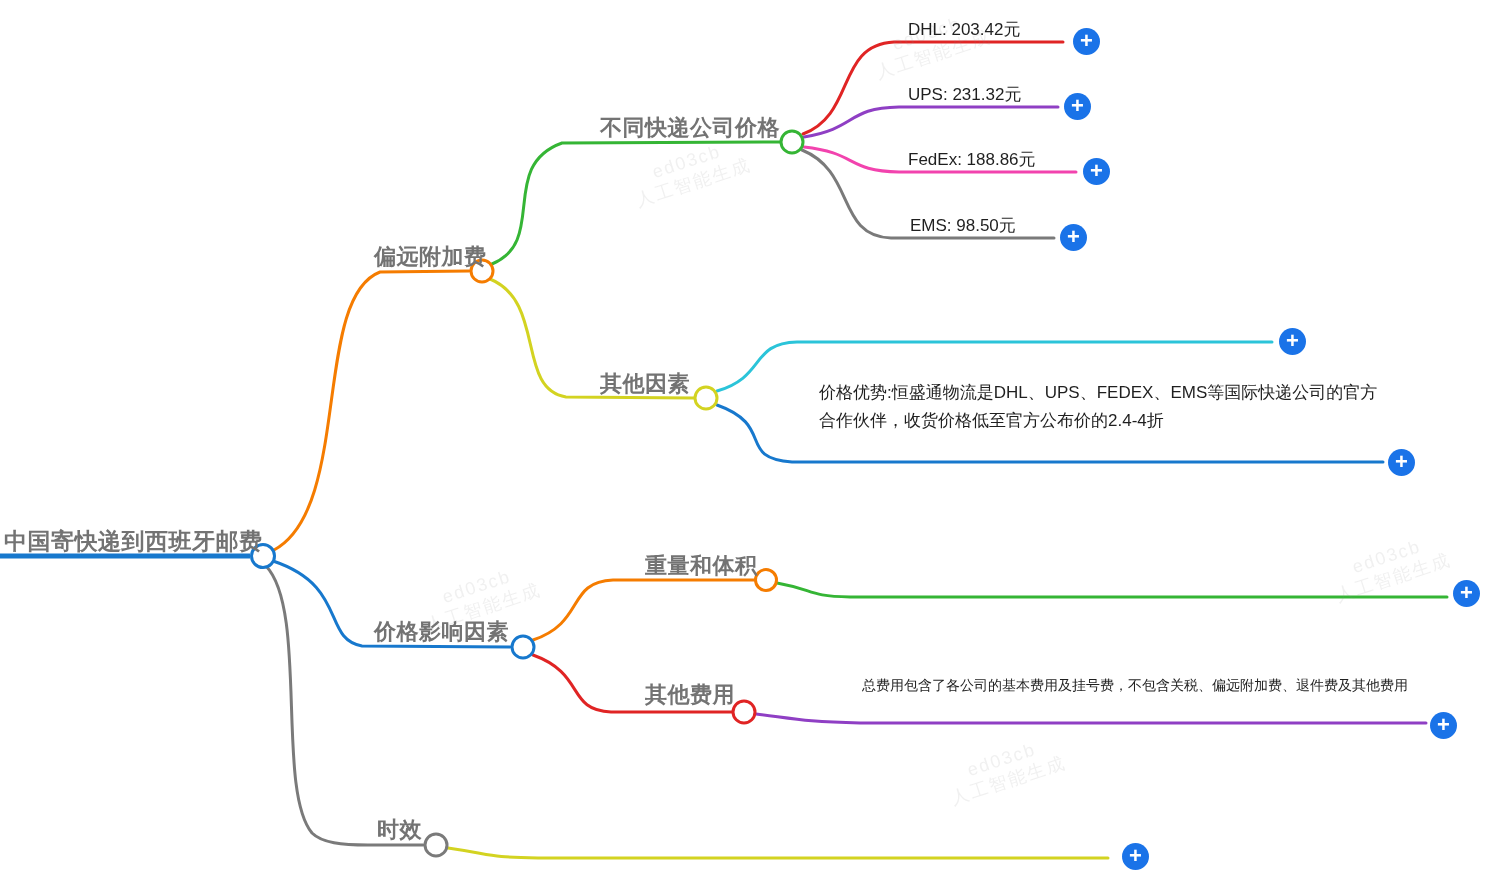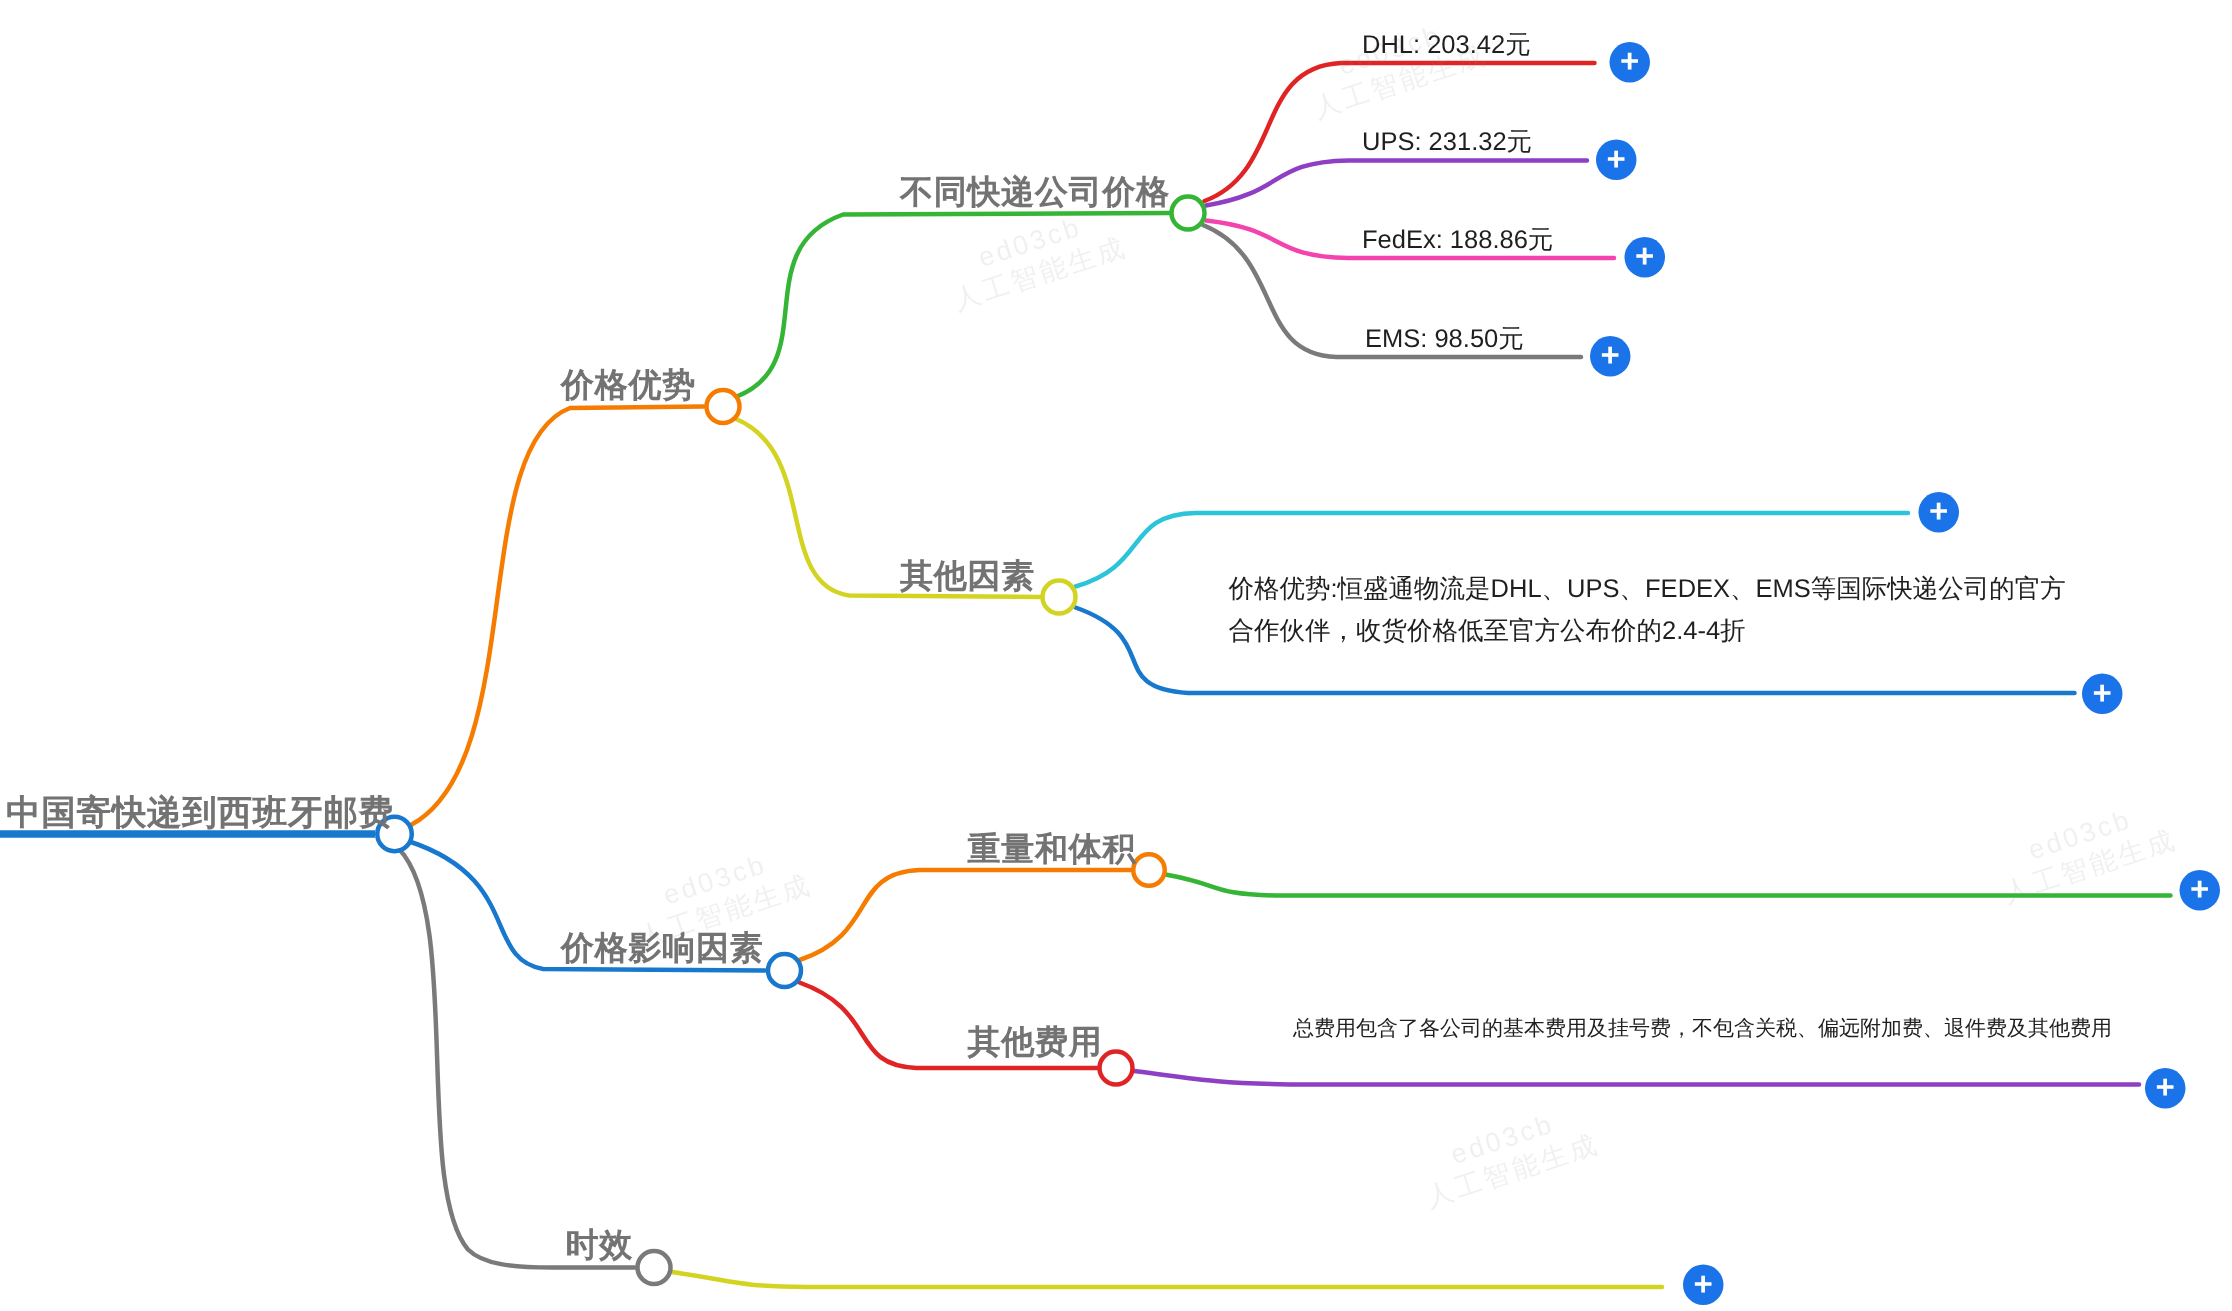--- a/index.html
+++ b/index.html
@@ -102,21 +102,21 @@
     <span>ed03cb</span><br>
     <span>人工智能生成</span>
   </div>
   <div class="wm" style="left:1330px;top:545px">
     <span>ed03cb</span><br>
     <span>人工智能生成</span>
   </div>
 
   <div class="topic root" style="left:4px;top:526px">中国寄快递到西班牙邮费</div>
 
-  <div class="topic" style="left:374px;top:242px">价格优势</div>
+  <div class="topic" style="left:374px;top:242px">偏远附加费</div>
 
   <div class="topic" style="left:600px;top:113px">不同快递公司价格</div>
 
   <div class="leaf nowrap" style="left:908px;top:15px">DHL: 203.42元</div>
   <div class="leaf nowrap" style="left:908px;top:80px">UPS: 231.32元</div>
   <div class="leaf nowrap" style="left:908px;top:145px">FedEx: 188.86元</div>
   <div class="leaf nowrap" style="left:910px;top:211px">EMS: 98.50元</div>
 
   <div class="topic" style="left:600px;top:369px">其他因素</div>
 

